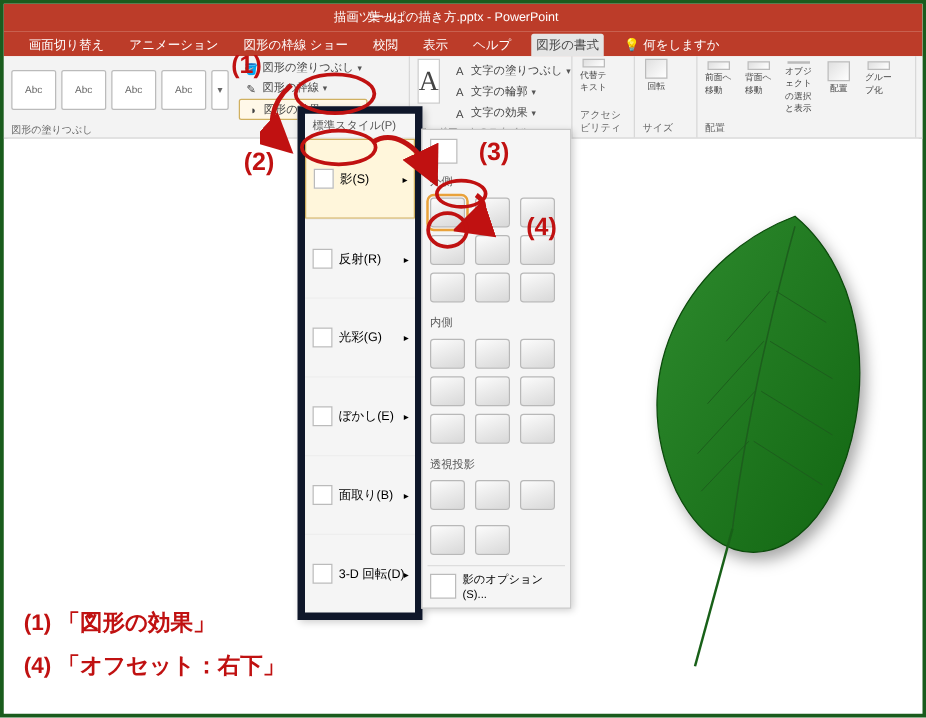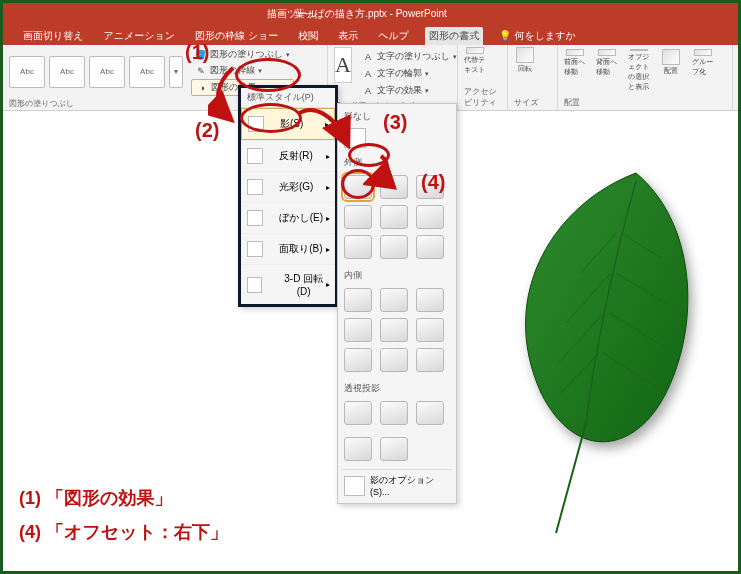--- a/index.html
+++ b/index.html
@@ -162,36 +162,36 @@
       bottom: 3px;
       background: #fff;
     }
     
     .effects-menu {
       position: absolute;
       left: 235px;
       top: 82px;
       width: 100px;
       background: #f5f5f5;
-      border: 3px solid #0f172a;
+      border: 6px solid #0f172a;
       box-shadow: 2px 2px 6px rgba(0,0,0,.2);
       font-size: 10px;
       z-index: 20;
     }
     .effects-menu .em-header {
       padding: 3px 6px;
       font-size: 9px;
       color: #555;
       border-bottom: 1px solid #e0e0e0;
     }
     .effects-menu .em-item {
-      padding: 7px 6px;
-      display: flex;
-      align-items: center;
-      gap: 16px;
+      padding: 23px 6px;
+      display: flex;
+      align-items: center;
+      gap: 5px;
       cursor: pointer;
       border-top: 1px solid #eee;
       position: relative;
       text-align: center;
     }
     .effects-menu .em-item.hovered {
       background: #fff6db;
       border: 1px solid #d0b060;
     }
     .effects-menu .em-item .sub-chev {
@@ -446,21 +446,20 @@
     <span class="sub-chev">▸</span>
   </div>
   <div class="em-item">
     <div class="em-thumb"></div>
     <span>3-D 回転(D)</span>
     <span class="sub-chev">▸</span>
   </div>
 </div>
 
 <div class="shadow-gallery">
-  <div class="sg-section-label">影なし</div>
   <div class="sg-none">
     <div class="sg-small"></div>
   </div>
   <div class="sg-section-label">外側</div>
   <div class="sg-grid">
     <div class="sg-swatch selected"></div>
     <div class="sg-swatch"></div>
     <div class="sg-swatch"></div>
     <div class="sg-swatch"></div>
     <div class="sg-swatch"></div>

